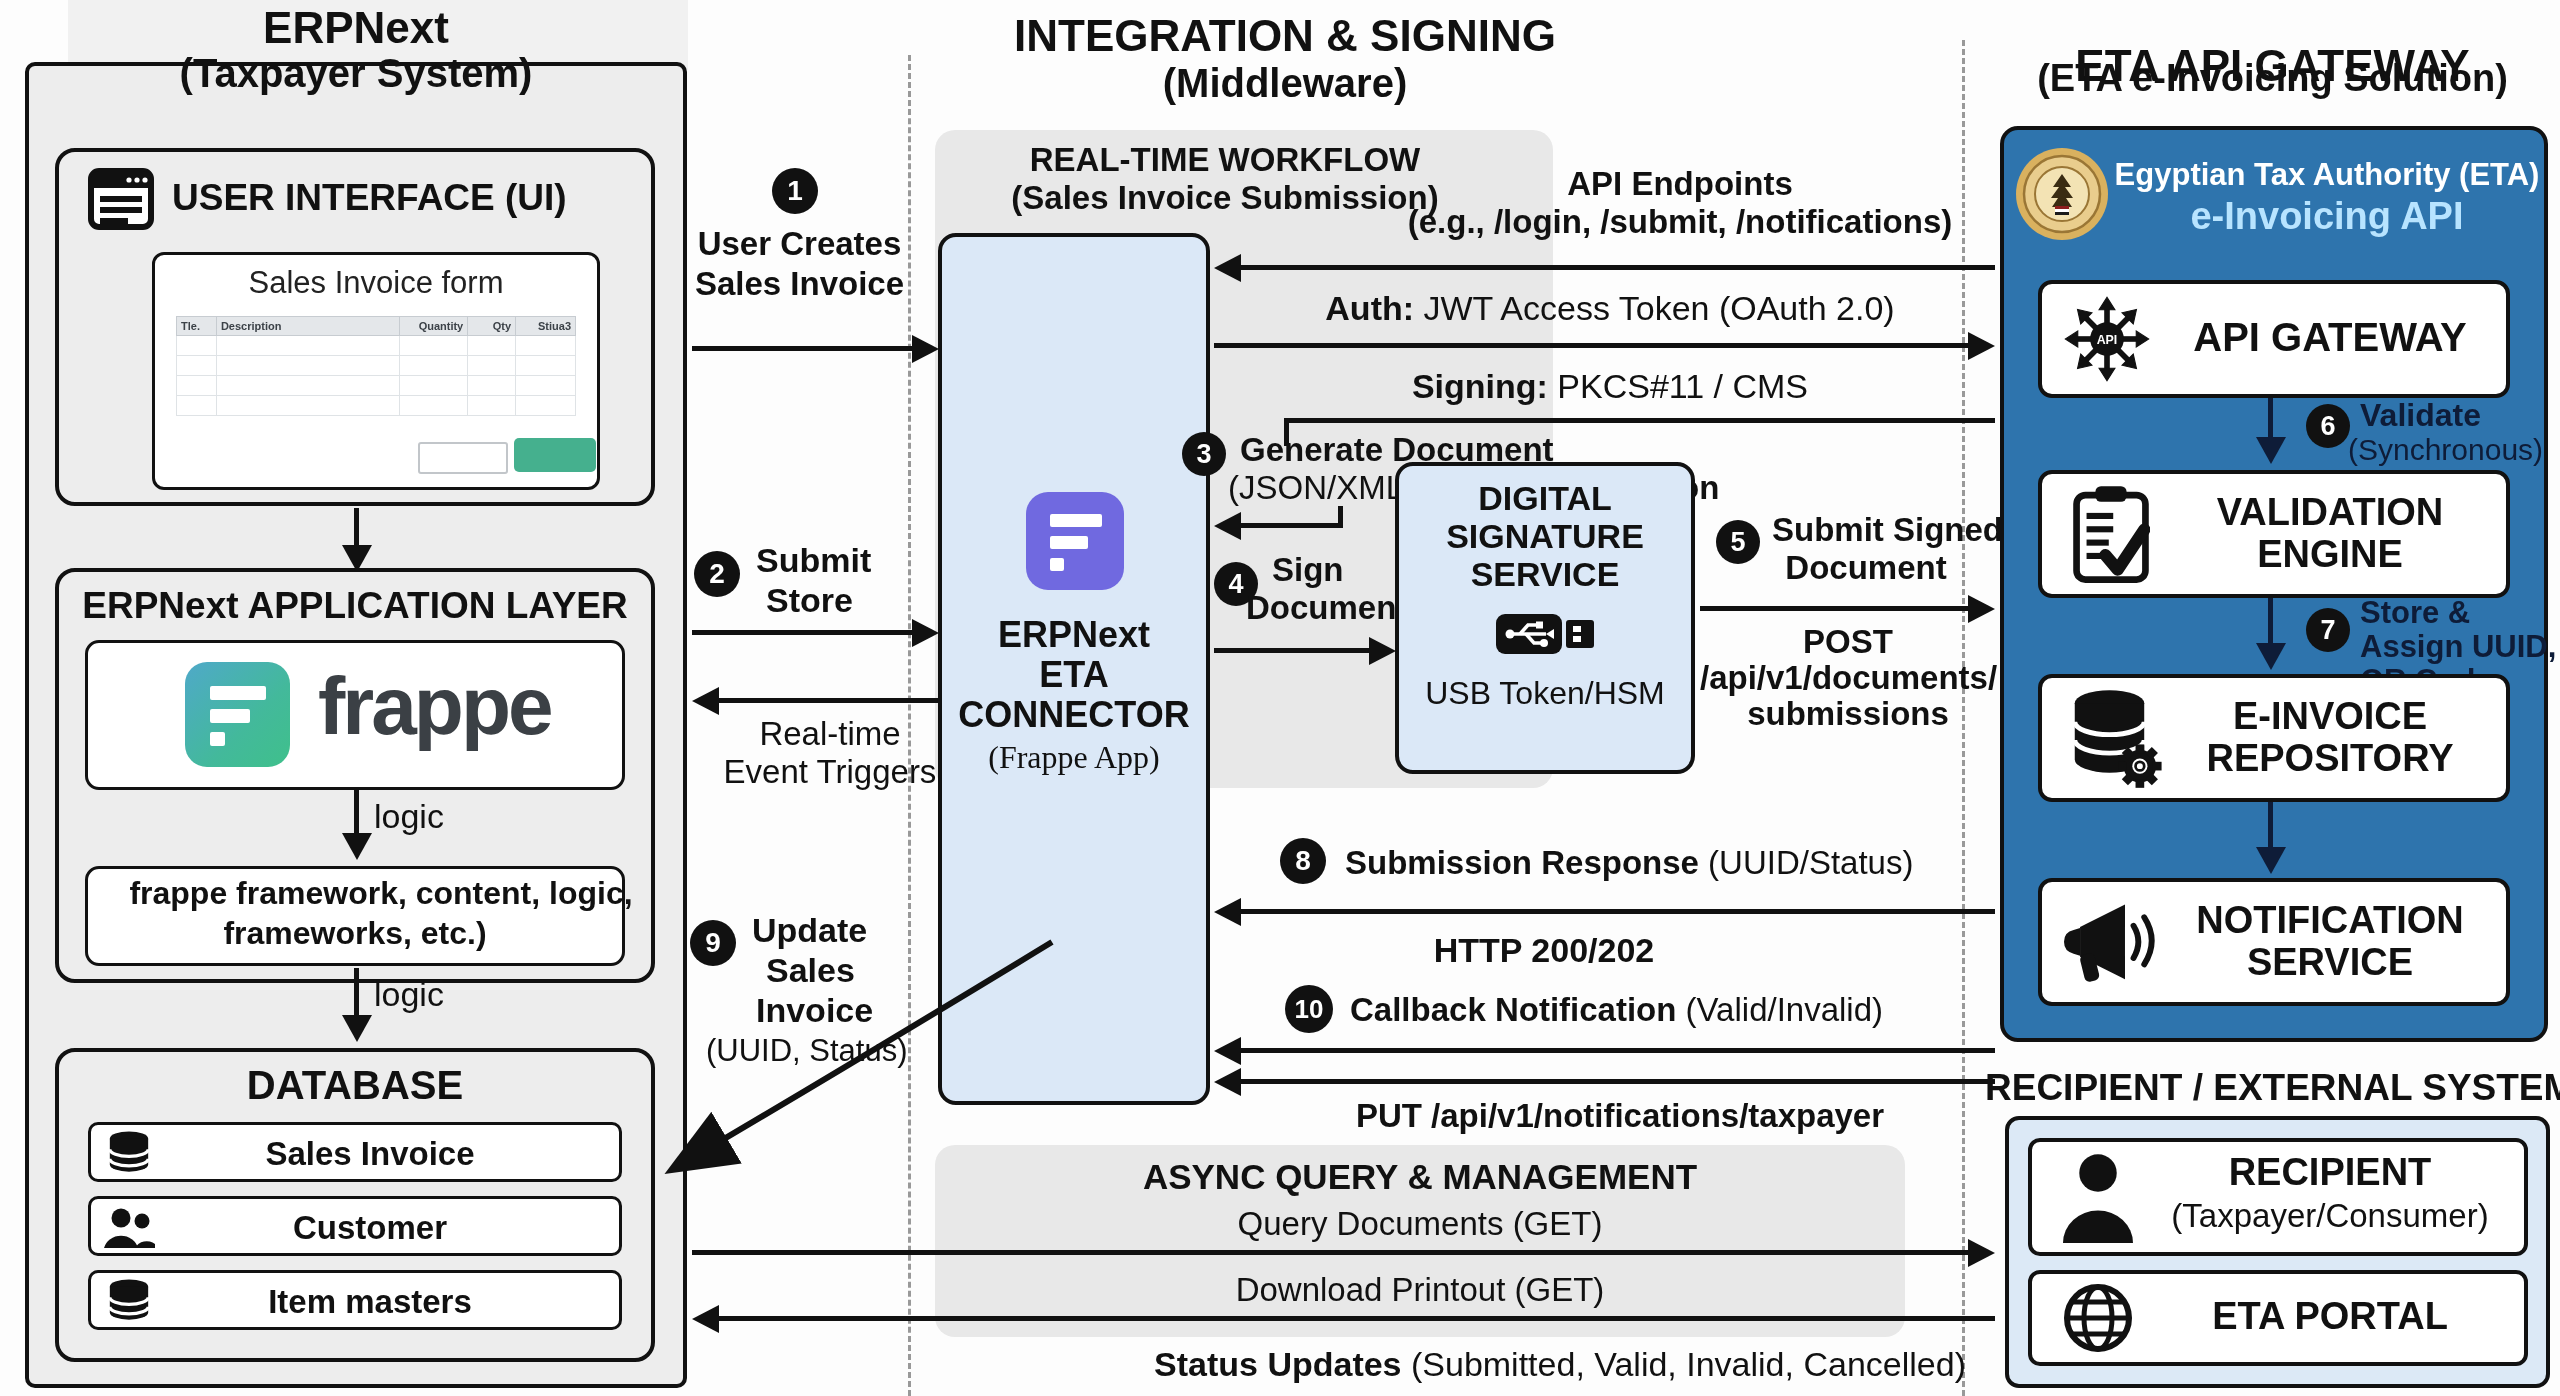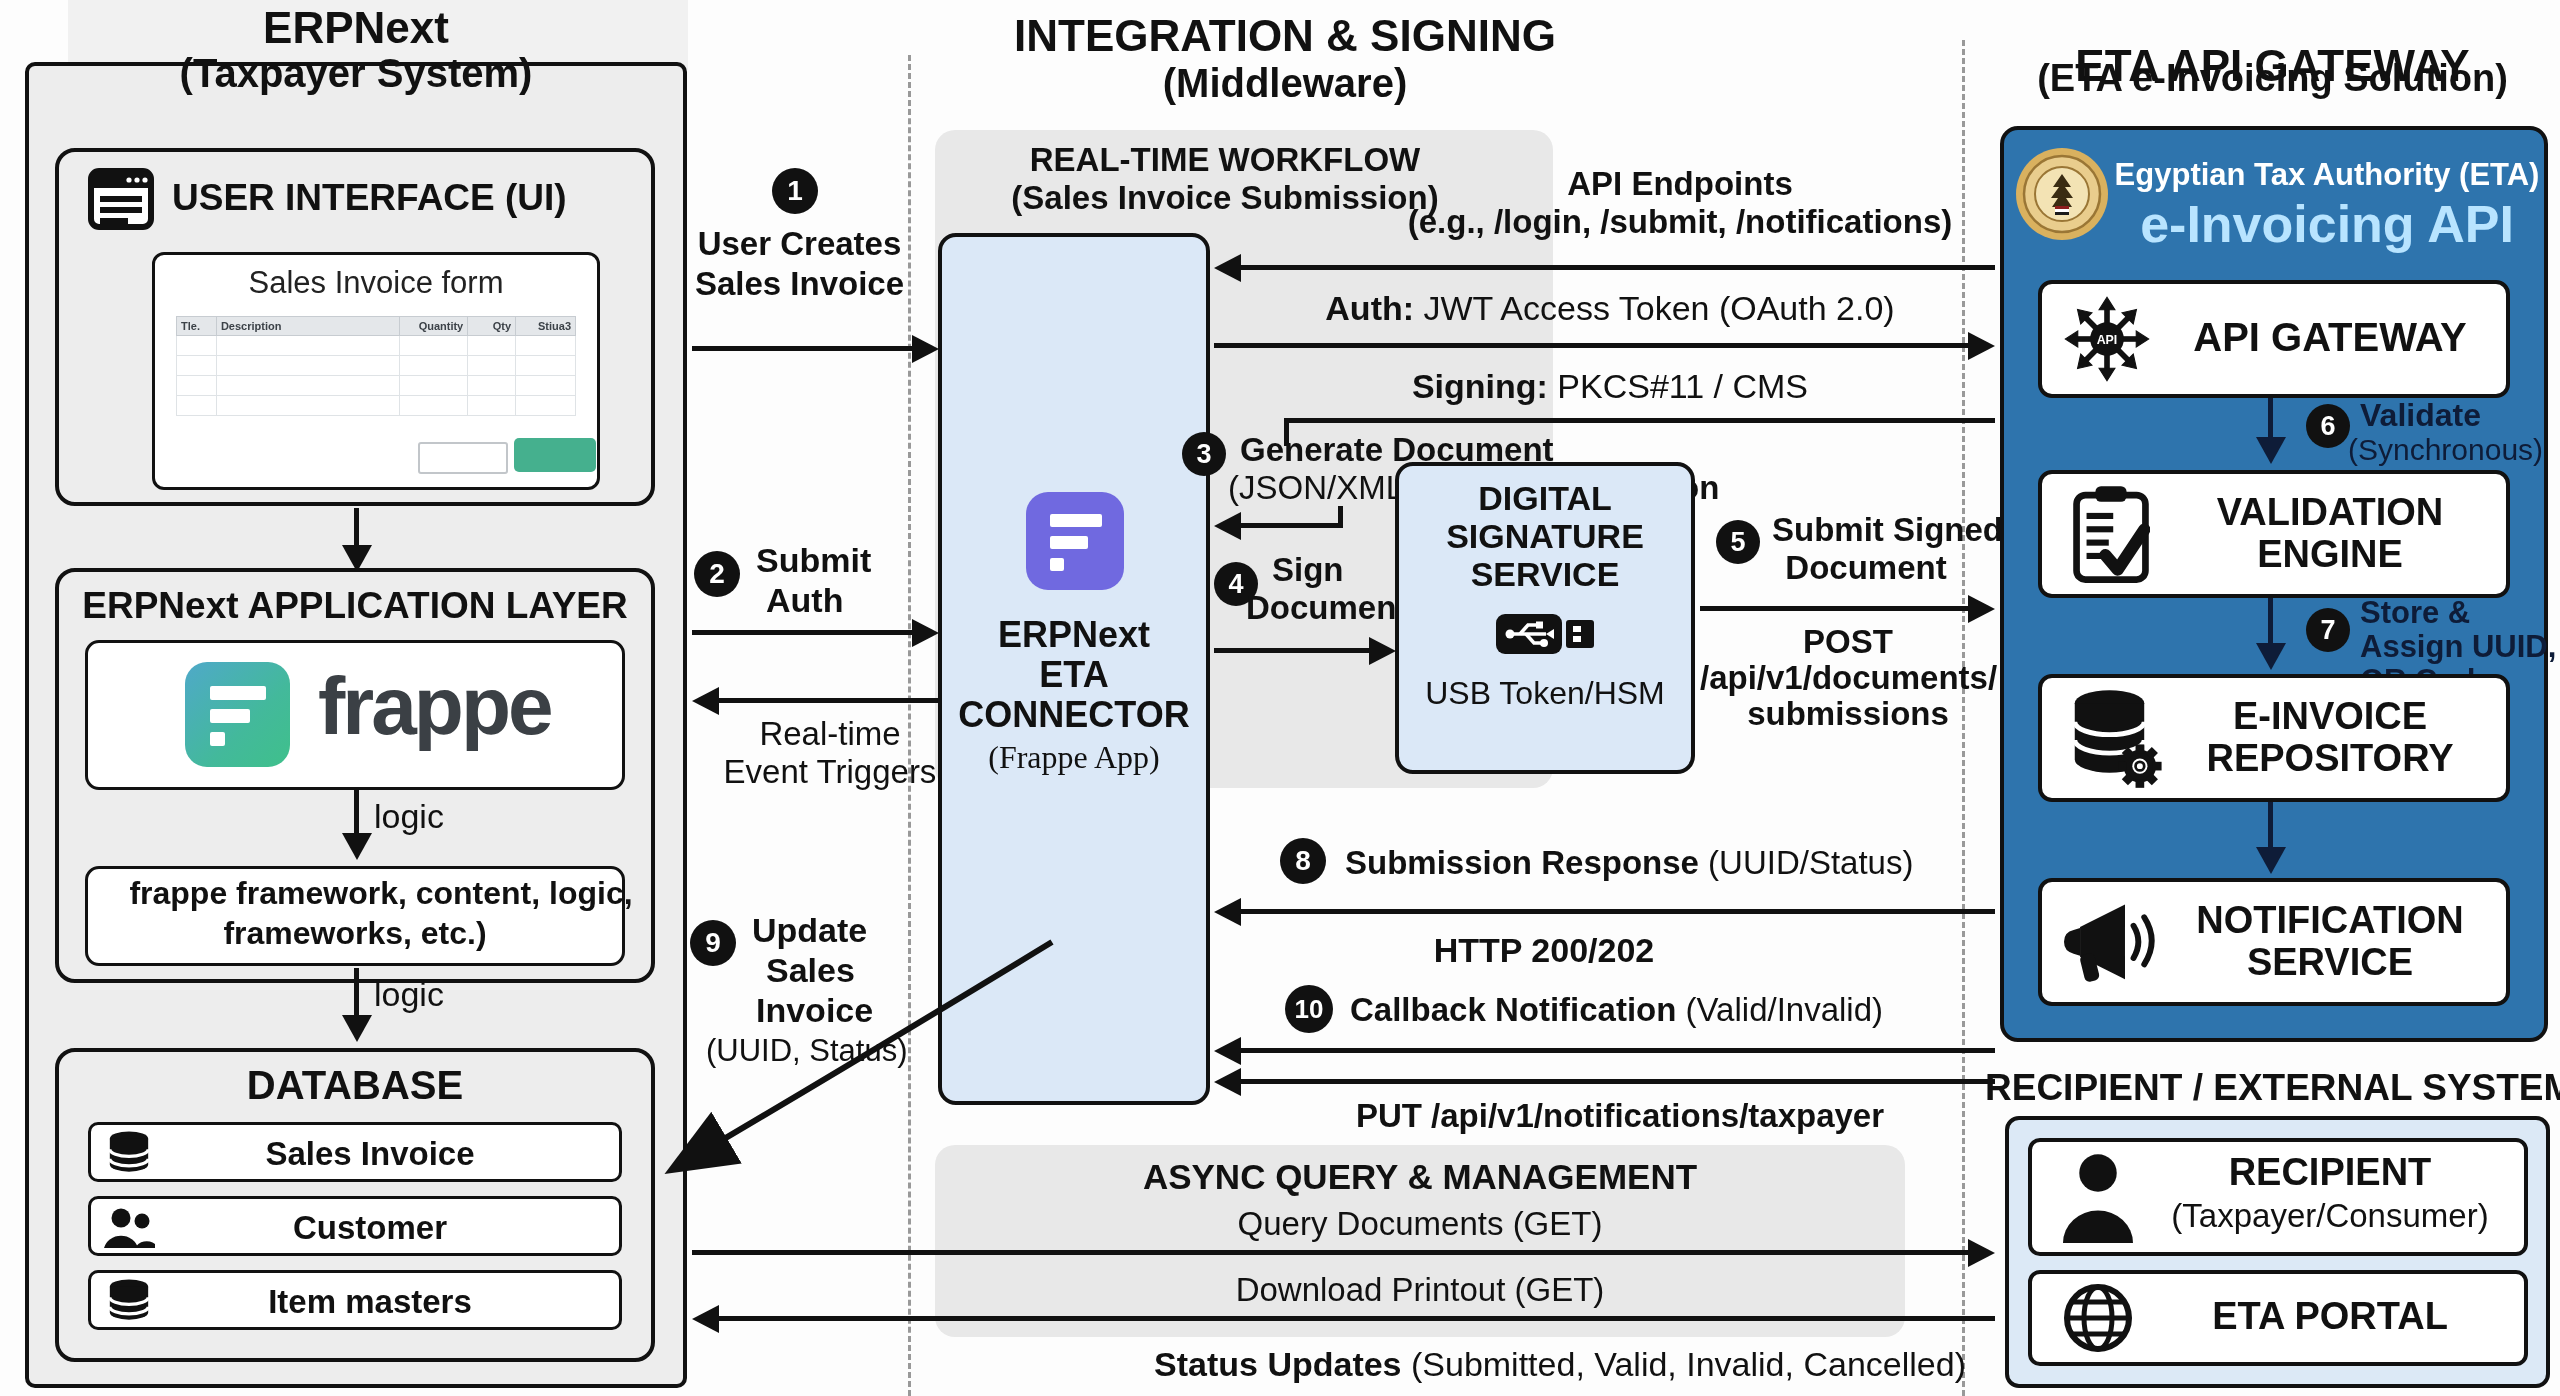--- a/index.html
+++ b/index.html
@@ -174,21 +174,21 @@
   <div class="t c b" style="left:945px;top:180px;width:560px;font-size:33px;">(Sales Invoice Submission)</div>
 
   <div class="circle" style="left:772px;top:168px;width:46px;height:46px;font-size:28px;">1</div>
   <div class="t c b" style="left:692px;top:226px;width:215px;font-size:33px;">User Creates</div>
   <div class="t c b" style="left:692px;top:266px;width:215px;font-size:33px;">Sales Invoice</div>
   <div class="hl" style="left:692px;top:346px;width:222px;"></div>
   <div class="tr-r" style="left:912px;top:335px;"></div>
 
   <div class="circle" style="left:694px;top:551px;width:46px;height:46px;font-size:28px;">2</div>
   <div class="t b" style="left:756px;top:542px;font-size:34px;">Submit</div>
-  <div class="t b" style="left:766px;top:582px;font-size:34px;">Auth</div>
+  <div class="t b" style="left:766px;top:582px;font-size:34px;">Store</div>
   <div class="hl" style="left:692px;top:630px;width:222px;"></div>
   <div class="tr-r" style="left:912px;top:619px;"></div>
 
   <div class="tr-l" style="left:692px;top:687px;"></div>
   <div class="hl" style="left:716px;top:698px;width:222px;"></div>
   <div class="t c" style="left:700px;top:716px;width:260px;font-size:33px;">Real-time</div>
   <div class="t c" style="left:700px;top:754px;width:260px;font-size:33px;">Event Triggers</div>
 
   <div class="circle" style="left:690px;top:920px;width:46px;height:46px;font-size:28px;">9</div>
   <div class="t b" style="left:752px;top:912px;font-size:34px;">Update</div>
@@ -309,21 +309,21 @@
       <circle cx="48" cy="48" r="46" fill="#d9b15f"></circle>
       <circle cx="48" cy="48" r="38" fill="#e9cd8d" stroke="#9a7635" stroke-width="2.5"></circle>
       <circle cx="48" cy="48" r="27" fill="#f3e3b4" stroke="#9a7635" stroke-width="2"></circle>
       <path d="M48 28 l9 13 h-6 l8 11 h-7 l6 9 h-20 l6 -9 h-7 l8 -11 h-6 z" fill="#3a2c12"></path>
       <rect x="41" y="60" width="14" height="3" fill="#8c1d1d"></rect>
         <rect x="41" y="63" width="14" height="3" fill="#fff"></rect>
         <rect x="41" y="66" width="14" height="3" fill="#1b1b1b"></rect>
     </svg>
   </span>
   <div class="t c b" style="left:2112px;top:158px;width:430px;font-size:31px;color:#ffffff;">Egyptian Tax Authority (ETA)</div>
-  <div class="t c b" style="left:2112px;top:196px;width:430px;font-size:52px;color:#b8e4ff;">e-Invoicing API</div>
+  <div class="t c b" style="left:2112px;top:196px;width:430px;font-size:38px;color:#b8e4ff;">e-Invoicing API</div>
 
   <div class="box white" style="left:2038px;top:280px;width:472px;height:118px;border-radius:14px;"></div>
   <span class="ico" style="left:2062px;top:294px;">
     <svg width="90" height="90" viewBox="0 0 80 80">
       <g fill="#111" stroke="#111">
         <g>
             <line x1="40" y1="27" x2="40" y2="13" stroke-width="5"></line>
             <polygon points="40,3 33,14 47,14"></polygon>
           </g>
         <g transform="rotate(45 40 40)">

